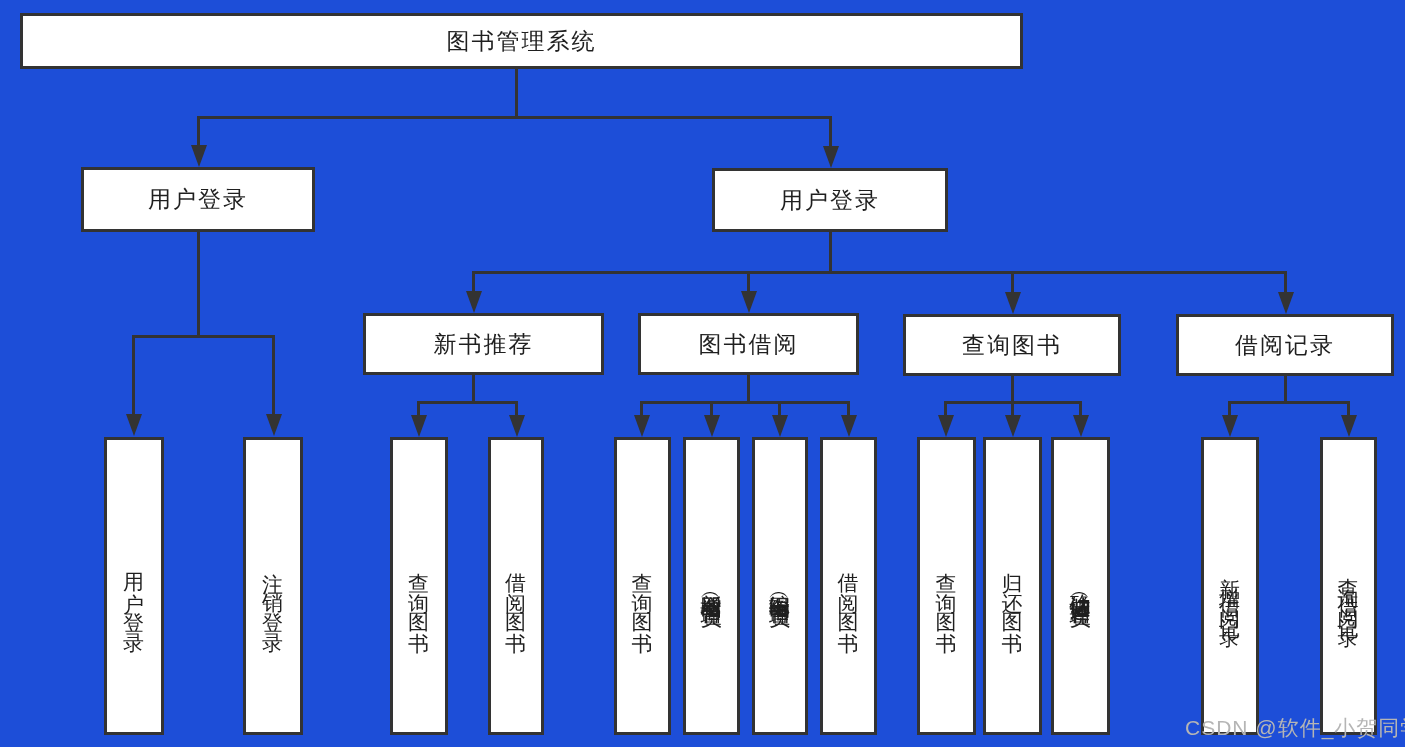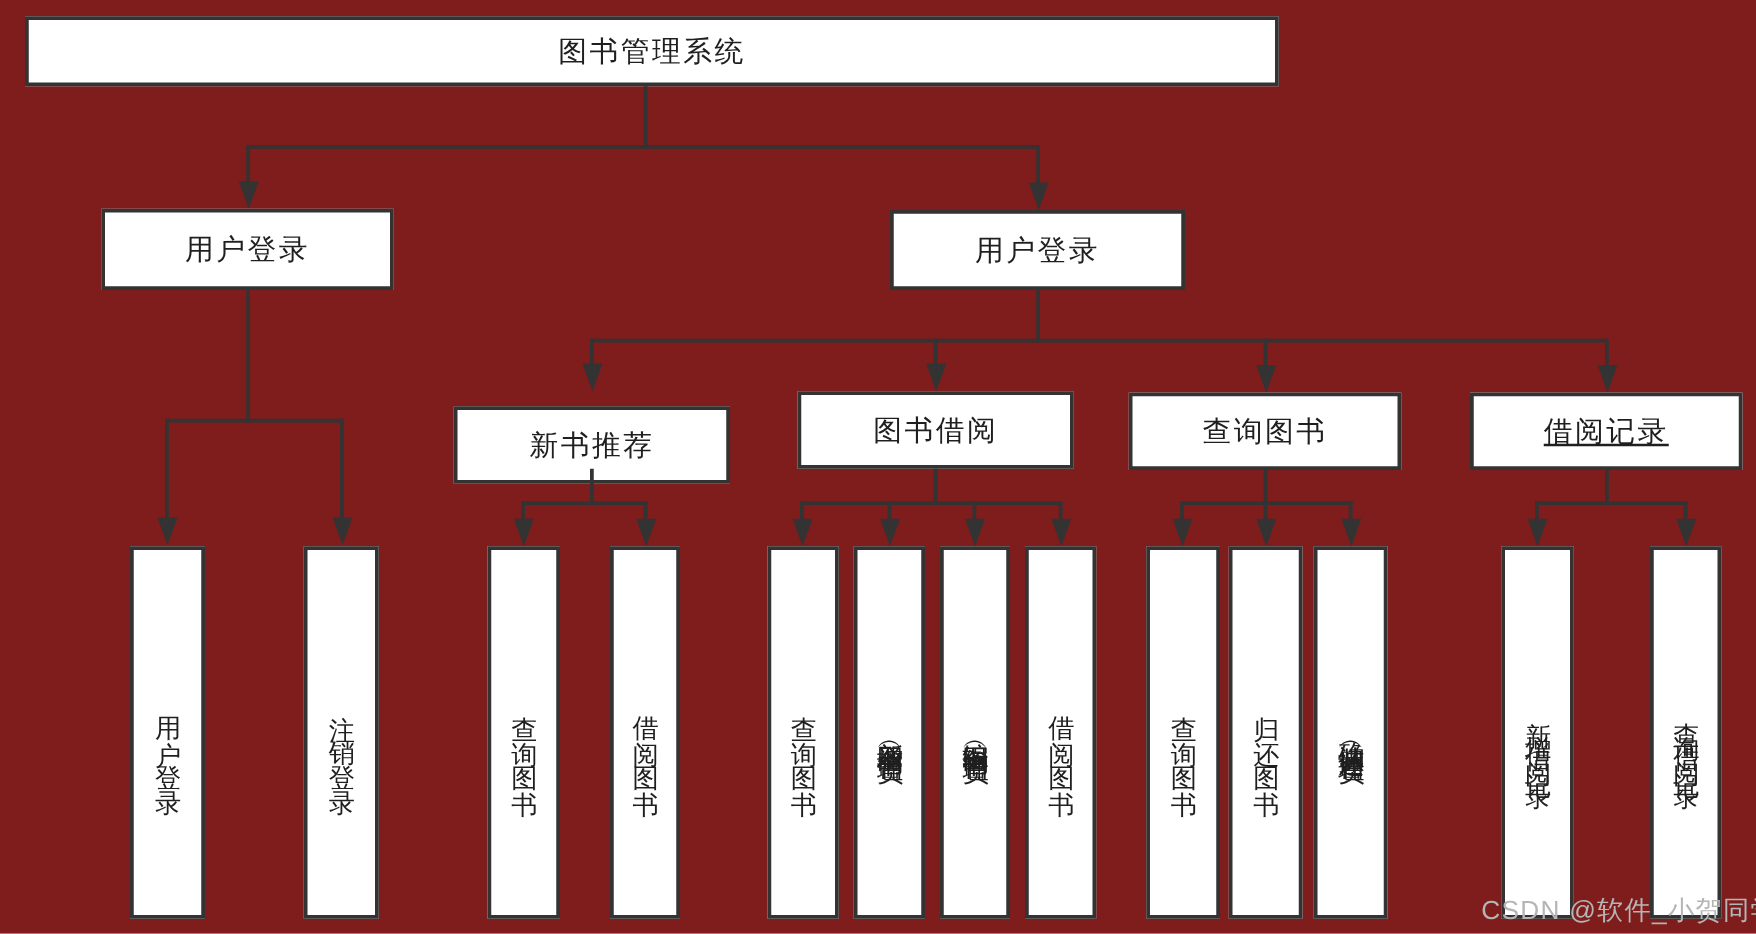--- a/index.html
+++ b/index.html
@@ -1,19 +1,19 @@
 <!DOCTYPE html>
 <html><head>
 <meta charset="utf-8">
 <style>
   html,body{margin:0;padding:0;background:#ffffff;}
   #canvas{
     position:relative;
     width:1405px;height:747px;
-    background:#7f1d1d;
+    background:#1d4ed8;
     font-family:"Liberation Sans","DejaVu Sans",sans-serif;
     overflow:hidden;
   }
   
   .node{
     position:absolute;
     box-sizing:border-box;
     background:#ffffff;
     border:3px solid #333333;
     display:flex;align-items:center;justify-content:center;
@@ -63,33 +63,33 @@
   </div>
 
   <div class="node hnode" style="left:81px;top:167px;width:234px;height:65px;">
     <span>用户登录</span>
   </div>
 
   <div class="node hnode" style="left:712px;top:168px;width:236px;height:64px;">
     <span>用户登录</span>
   </div>
 
-  <div class="node hnode" style="left:363px;top:313px;width:221px;height:62px;margin-top:12px;">
+  <div class="node hnode" style="left:363px;top:313px;width:241px;height:62px;">
     <span>新书推荐</span>
   </div>
 
   <div class="node hnode" style="left:638px;top:313px;width:221px;height:62px;justify-content:center;">
     <span>图书借阅</span>
   </div>
 
   <div class="node hnode" style="left:903px;top:314px;width:218px;height:62px;">
     <span>查询图书</span>
   </div>
 
-  <div class="node hnode" style="left:1176px;top:314px;width:218px;height:62px;text-decoration:underline;">
+  <div class="node hnode" style="left:1176px;top:314px;width:218px;height:62px;">
     <span>借阅记录</span>
   </div>
 
   <div class="node vbox" style="left:104px;top:437px;width:60px;height:298px;">
     <span class="v-label sp-wide">用户登录</span>
   </div>
   <div class="node vbox" style="left:243px;top:437px;width:60px;height:298px;">
     <span class="v-label sp-wide">注销登录</span>
   </div>
 

